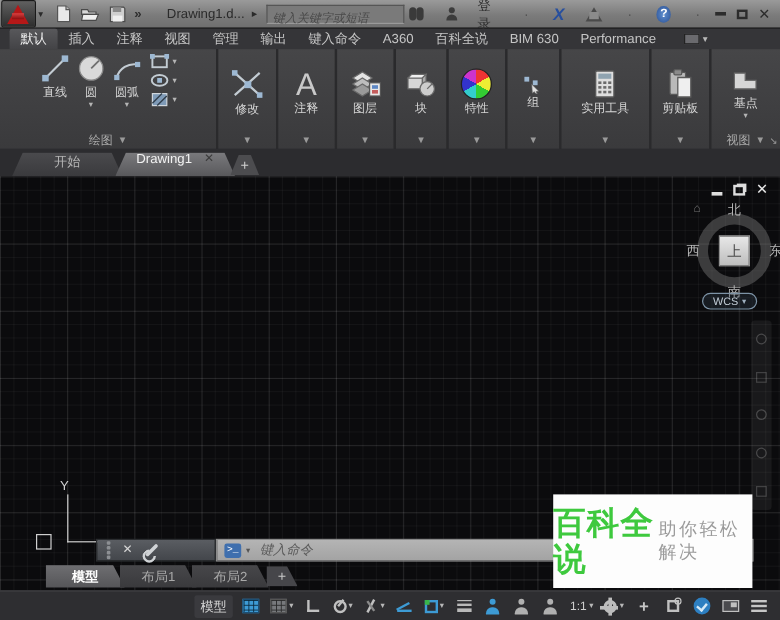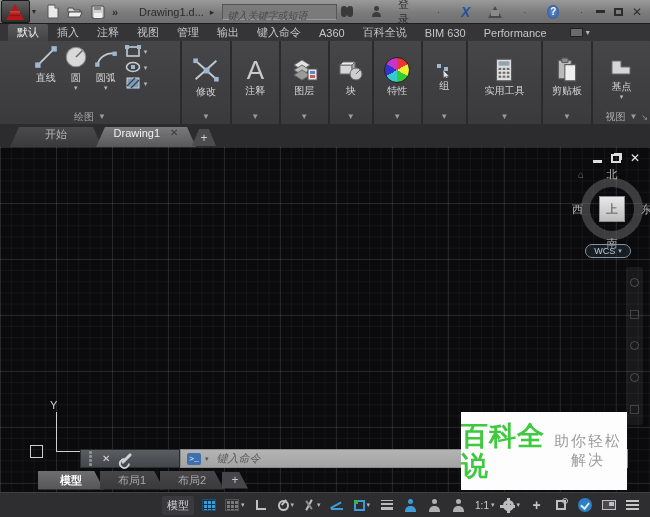--- a/index.html
+++ b/index.html
@@ -155,21 +155,21 @@
     clip-path:polygon(0 0, calc(100% - 10px) 0, 100% 100%, 0 100%); }
   .ltab.model { margin-left:38px; background:linear-gradient(#6e6e71,#555558); color:#fff; font-weight:bold; width:66px; }
   .ltab.l1,.ltab.l2 { background:linear-gradient(#47474a,#39393c); color:#a9a9a9; width:64px; margin-left:-4px; }
   .ltab-plus { width:26px; height:17px; margin-left:-2px; background:#46464a; color:#c8c8c8; font-size:12px;
     display:flex; align-items:center; justify-content:center; clip-path:polygon(0 0, calc(100% - 9px) 0, 100% 100%, 0 100%); }
 
   
   .watermark { position:absolute; left:461px; top:265px; width:166px; height:78px; background:#fdfdfd;
     z-index:5; display:flex; flex-direction:row; align-items:center; justify-content:center; gap:2px; }
   .wm-title { color:#3ec93e; font-size:27px; font-weight:bold; letter-spacing:1px; line-height:30px; }
-  .wm-sub { color:#9b9b9b; font-size:15px; letter-spacing:2px;text-align:center; }
+  .wm-sub { color:#9b9b9b; font-size:15px; letter-spacing:2px; }
 
   
   .statusbar { position:absolute; left:0; top:492px; width:650px; height:25px; background:#2e2e31;
     border-top:1px solid #404043; display:flex; align-items:center; }
   .sb-items { position:absolute; left:162px; top:0; height:100%; display:flex; align-items:center; gap:5px; }
   .sb-btn { height:19px; min-width:19px; display:flex; align-items:center; justify-content:center; gap:2px;
     padding:0 2px; border-radius:2px; }
   .sb-model { color:#d6d6d6; font-size:11px; padding:0 5px; background:#3a3a3e; }
   .gridico { width:14px; height:12px; border:1px solid #1d4f74;
     background:linear-gradient(rgba(10,40,60,.9) 1px,transparent 1px),linear-gradient(90deg,rgba(10,40,60,.9) 1px,transparent 1px),#3d9bd5;

